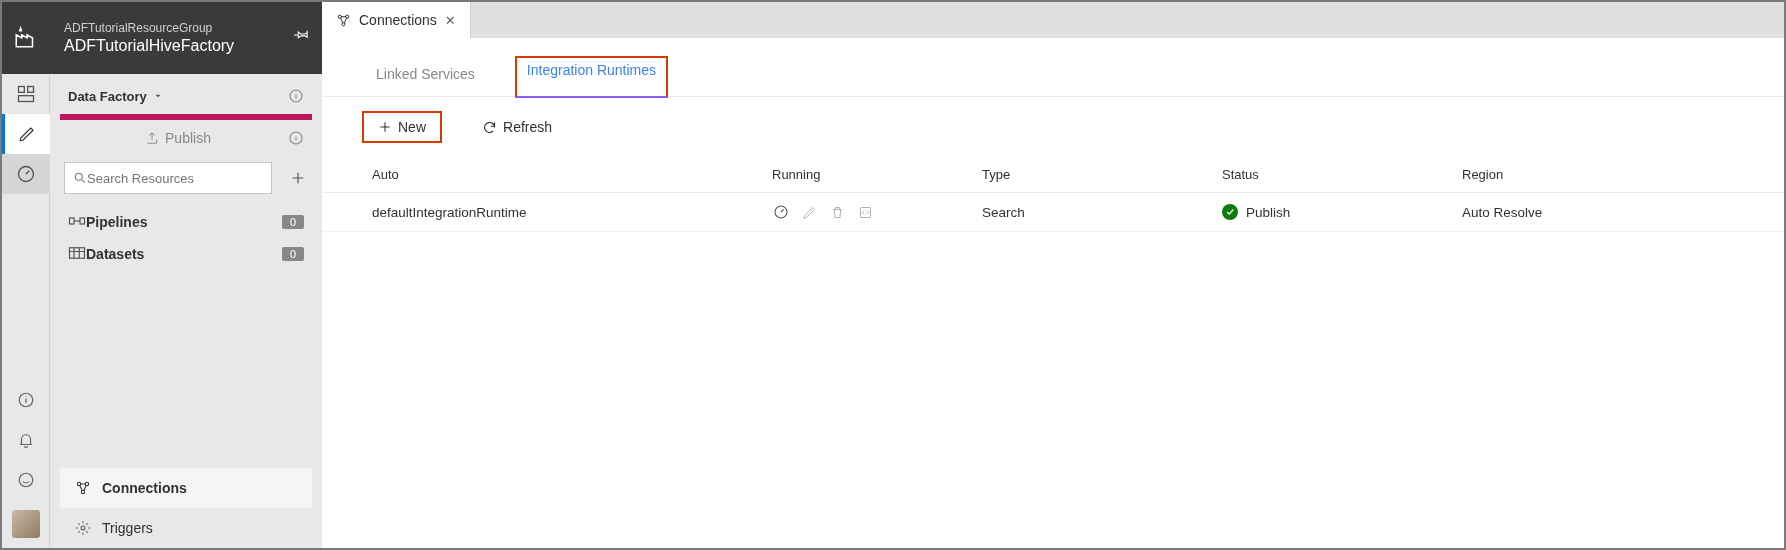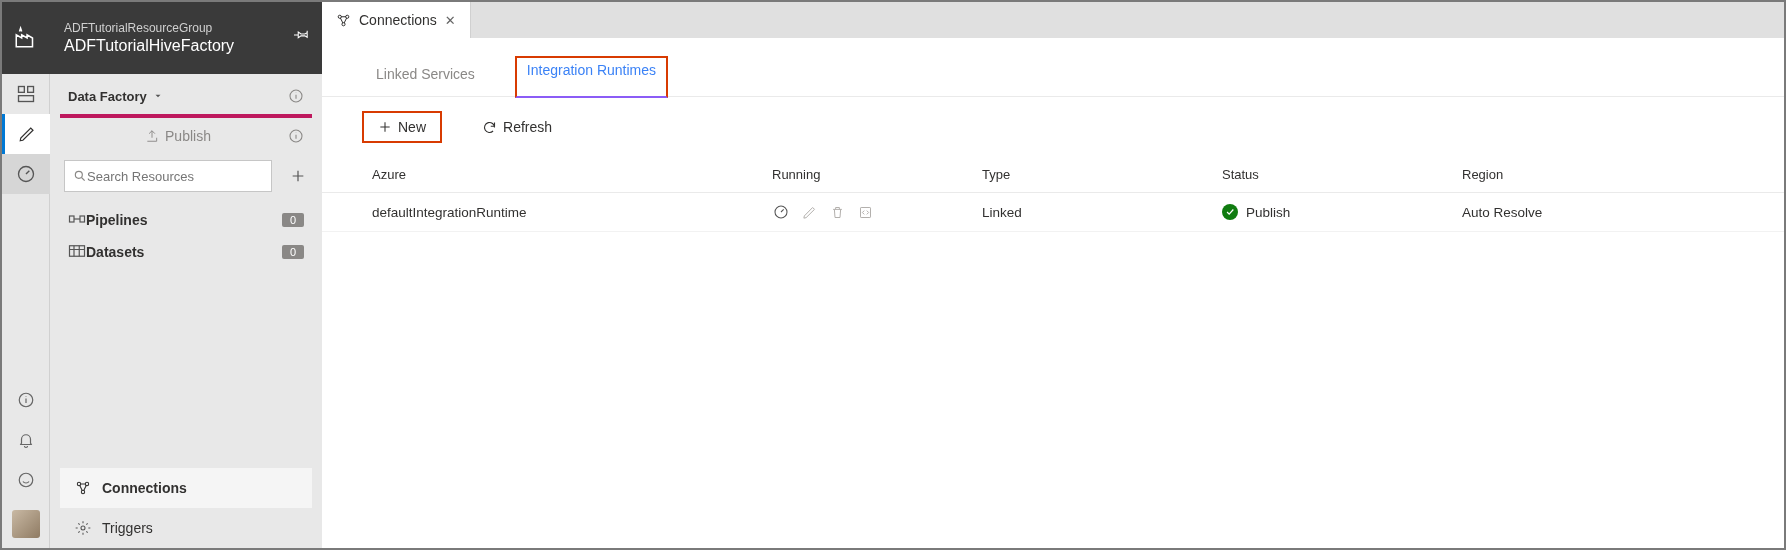--- a/index.html
+++ b/index.html
@@ -18,21 +18,21 @@
 
   
   .sidebar { width: 272px; background: #e8e8e8; display: flex; flex-direction: column; }
 
   .sidebar-header { background: #3a3a3a; color: #fff; height: 72px; padding: 12px 14px; position: relative; display: flex; flex-direction: column; justify-content: center; }
   .sidebar-header .rg { font-size: 12px; color: #d0d0d0; }
   .sidebar-header .factory { font-size: 16px; font-weight: 400; margin-top: 2px; }
   .pin-btn { position: absolute; right: 12px; top: 24px; color: #fff; }
 
   .sidebar-body { flex: 1; padding: 0 10px; display: flex; flex-direction: column; }
-  .crumb-row { display: flex; align-items: center; justify-content: space-between; padding: 14px 8px 10px 8px; border-bottom: 4px solid #be185d; }
+  .crumb-row { display: flex; align-items: center; justify-content: space-between; padding: 14px 8px 10px 8px; border-bottom: 6px solid #be185d; }
   .crumb-row .label { font-weight: 600; font-size: 13px; display: flex; align-items: center; gap: 6px; }
   .publish-row { display: flex; align-items: center; justify-content: space-between; padding: 10px 8px; color: #8a8886; }
   .publish-row .pub { display: flex; align-items: center; gap: 6px; margin: 0 auto; }
   .info-dot { color: #8a8886; }
 
   .search-row { display: flex; align-items: center; gap: 16px; padding: 6px 4px 12px 4px; }
   .search-box { flex: 1; display: flex; align-items: center; background: #fff; border: 1px solid #c6c6c6; height: 32px; padding: 0 8px; }
   .search-box input { border: none; outline: none; flex: 1; font-size: 13px; color: #555; background: transparent; }
   .add-btn { width: 28px; height: 32px; display: flex; align-items: center; justify-content: center; color: #555; font-size: 20px; }
 
@@ -271,21 +271,21 @@
           <svg width="15" height="15" viewBox="0 0 24 24" fill="none" stroke="#323130" stroke-width="1.8">
               <path d="M20 12a8 8 0 10-2.3 5.6M20 4v6h-6"></path>
             </svg>
         </span>
         <span>Refresh</span>
       </div>
     </div>
 
     <div class="grid">
       <div class="grid-header">
-        <div>Azure</div>
+        <div>Auto</div>
         <div>Running</div>
         <div>Type</div>
         <div>Status</div>
         <div>Region</div>
       </div>
 
       <div class="grid-row">
         <div>defaultIntegrationRuntime</div>
         <div class="actions">
           <span class="a-ic enabled">
@@ -304,21 +304,21 @@
                 <path d="M5 7h14M9 7V4h6v3M7 7l1 13h8l1-13"></path>
               </svg>
           </span>
           <span class="a-ic">
             <svg width="15" height="15" viewBox="0 0 24 24" fill="none" stroke="#b3b0ad" stroke-width="1.6">
                 <rect x="4" y="4" width="16" height="16" rx="1"></rect>
                 <path d="M10 9l-3 3 3 3M14 9l3 3-3 3"></path>
               </svg>
           </span>
         </div>
-        <div>Linked</div>
+        <div>Search</div>
         <div class="status-cell">
           <span class="status-dot">
             <svg width="10" height="10" viewBox="0 0 24 24" fill="none" stroke="#fff" stroke-width="3">
                 <path d="M5 12l5 5L20 6"></path>
               </svg>
           </span>
           <span>Publish</span>
         </div>
         <div>Auto Resolve</div>
       </div>

